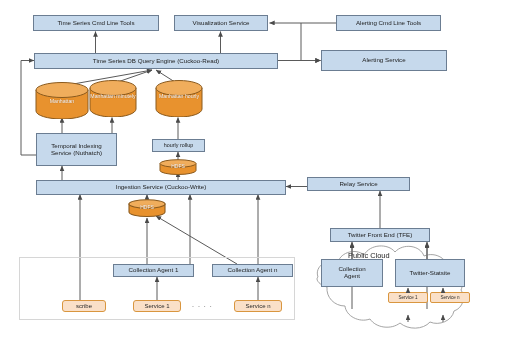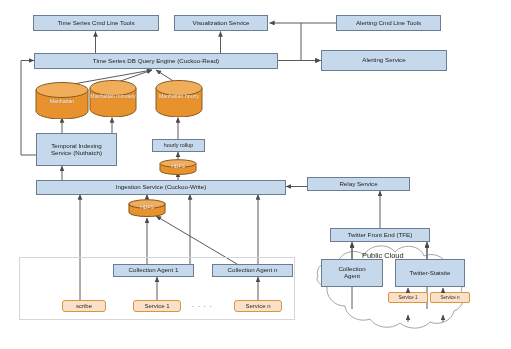--- a/index.html
+++ b/index.html
@@ -304,21 +304,21 @@
   </div>
 
   <div class="node pill-peach" style="left:234px; top:300px; width:48px; height:12px;">
     <span>Service n</span>
   </div>
 
   <div class="node box-blue" style="left:330px; top:228px; width:100px; height:14px;">
     <span>Twitter Front End (TFE)</span>
   </div>
 
-  <div class="cloud-label" style="left:362px; top:251px;">
+  <div class="cloud-label" style="left:348px; top:251px;">
     <span>Public Cloud</span>
   </div>
 
   <div class="node box-blue" style="left:321px; top:259px; width:62px; height:28px;">
     <span>
       <span>Collection</span>
       <span>Agent</span>
     </span>
   </div>
 

